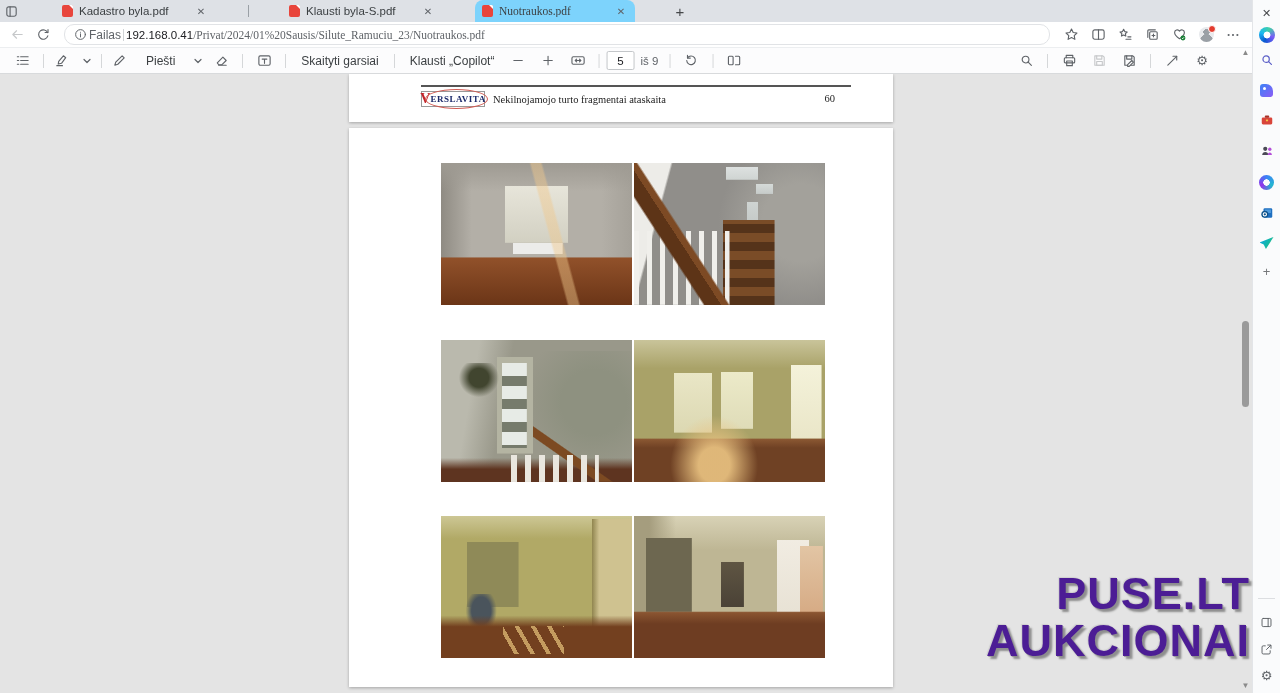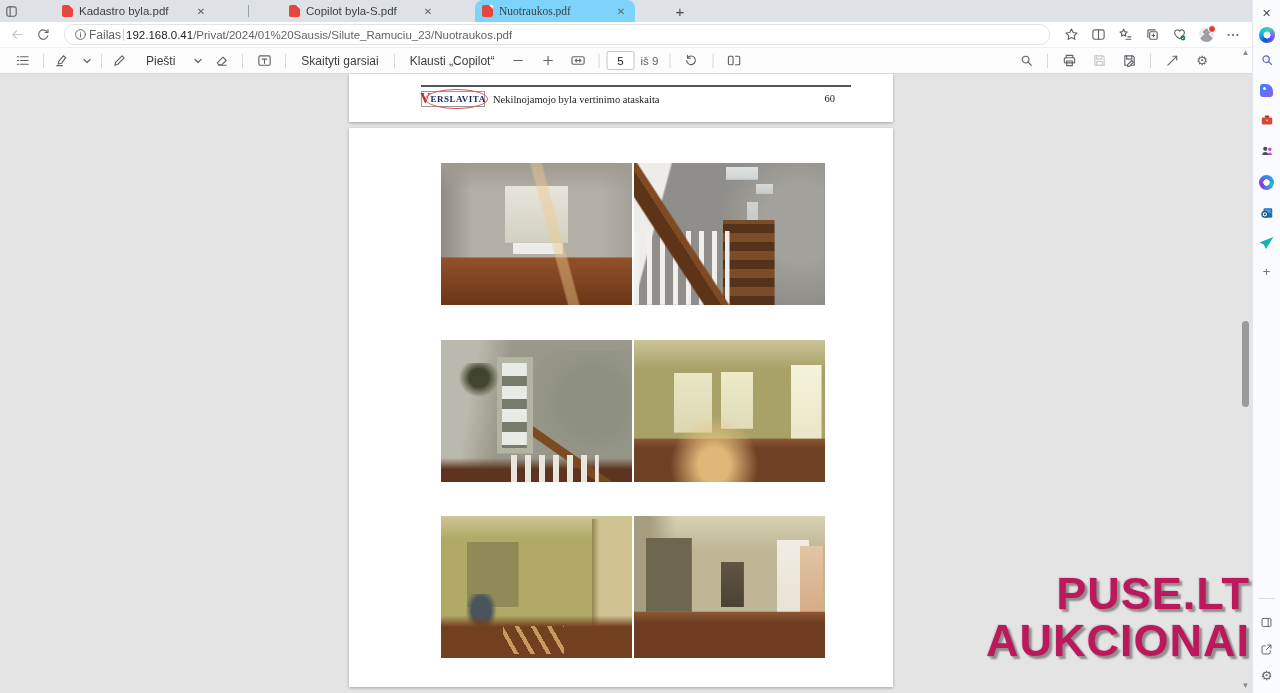--- a/index.html
+++ b/index.html
@@ -17,21 +17,21 @@
   .newtab{width:24px;display:flex;align-items:center;justify-content:center;font-size:15px;color:#45474a;}
   .pdficon{position:relative;width:11px;height:12px;background:#e8453c;border-radius:2px;flex:none;}
   .pdficon::after{content:"";position:absolute;right:0;top:0;border:2.5px solid;border-color:#fff #fff transparent transparent;border-radius:0 2px 0 0;}
 
   .addressbar{position:absolute;left:0;top:22px;width:1252px;height:25px;background:#fff;display:flex;align-items:center;padding:0 6px;box-sizing:border-box;gap:4px;}
   .navbtn{width:22px;height:20px;display:flex;align-items:center;justify-content:center;}
   .urlpill{flex:1;height:19px;border:1px solid #e1e3e6;background:#fff;border-radius:10px;display:flex;align-items:center;padding:0 9px;gap:2px;margin:0 6px;min-width:0;}
   .urlpill .div{width:1px;height:12px;background:#d0d3d6;}
   .urltext{white-space:nowrap;overflow:hidden;font-size:11.5px;}
   .urlhost{color:#202124;}
-  .urlpath{color:#5f6368;}
+  .urlpath{color:#5f6368;font-family:Liberation Serif, serif;}
   .abicons{display:flex;align-items:center;gap:5px;padding-right:2px;}
   .abicons>div{width:22px;height:20px;display:flex;align-items:center;justify-content:center;position:relative;}
   .avatar{width:15px;height:15px;border-radius:50%;
     background:radial-gradient(circle at 50% 34%,#9aa0a6 0 25%,transparent 26%),
                radial-gradient(circle at 50% 98%,#9aa0a6 0 42%,transparent 43%),#e8eaed;
     position:relative;}
   .avatar::after{content:"";position:absolute;right:-2px;top:-2px;width:6px;height:6px;border-radius:50%;background:#e33b2e;border:1px solid #fff;}
   .copilot-logo{width:16px;height:16px;border-radius:50%;
     background:radial-gradient(circle at 50% 50%,#fff 0 30%,transparent 32%),
                conic-gradient(from 200deg,#0b57d0,#19b9f1,#41d0a5,#7a5af8,#0b57d0);}
@@ -142,21 +142,21 @@
     linear-gradient(#f1ece2,#e6e0d2),
     linear-gradient(#6d6750,#6d6750),
     linear-gradient(#eef2f2,#dfe7e8),
     linear-gradient(to right,#a59d7e 0 8%,transparent 22%),
     linear-gradient(to bottom,#d8d2b6,transparent 24%);
     background-size:100% 100%,12% 32%,12% 56%,17% 62%,24% 52%,20% 44%,100% 100%,100% 100%;
     background-position:0 0,52% 48%,99% 48%,90% 44%,8% 32%,9% 34%,0 0,0 0;}
 
   
   .watermark{position:absolute;top:570px;right:30px;text-align:right;z-index:6;
-    font-weight:bold;font-size:45px;line-height:47px;letter-spacing:1px;color:#be185d;
+    font-weight:bold;font-size:45px;line-height:47px;letter-spacing:1px;color:#4c1d95;
     text-shadow:3px 3px 2px #8e8e8e,-1px -1px 1px #cfcfcf,1px 1px 0 #a8a8a8;}
 
   
   .vscroll{position:absolute;right:29px;top:46px;width:11px;height:647px;}
   .vthumb{position:absolute;left:2px;top:275px;width:7px;height:86px;background:#9a9a9a;border-radius:4px;}
   .scaret{position:absolute;left:1px;width:9px;height:9px;display:flex;align-items:center;justify-content:center;color:#8a8a8a;font-size:8px;}
 
   
   .sidebar{position:absolute;right:0;top:0;width:28px;height:693px;background:#fafbfc;border-left:1px solid #e3e5e8;box-sizing:border-box;}
   .sb{position:absolute;left:50%;transform:translateX(-50%);width:20px;height:20px;display:flex;align-items:center;justify-content:center;}
@@ -180,21 +180,21 @@
       </svg>
   </div>
   <div class="tab">
     <span class="pdficon"></span>
     <span class="lbl">Kadastro byla.pdf</span>
     <span class="x">✕</span>
   </div>
   <div class="tabsep"></div>
   <div class="tab">
     <span class="pdficon"></span>
-    <span class="lbl">Copilot byla-S.pdf</span>
+    <span class="lbl">Klausti byla-S.pdf</span>
     <span class="x">✕</span>
   </div>
   <div class="tab active">
     <span class="pdficon"></span>
     <span class="lbl">Nuotraukos.pdf</span>
     <span class="x">✕</span>
   </div>
   <div class="newtab">+</div>
 </div>
 
@@ -394,21 +394,21 @@
 
 <div class="content">
 
   <div class="sheet frag">
     <div class="hr-rule"></div>
     <div class="logorow serif">
       <span class="logobox">
         <span class="v">V</span>
           <span class="rest">ERSLAVITA</span>
       </span>
-      <span class="reporttitle serif">Nekilnojamojo byla vertinimo ataskaita</span>
+      <span class="reporttitle serif">Nekilnojamojo turto fragmentai ataskaita</span>
     </div>
     <span class="pagenum serif">60</span>
   </div>
 
   <div class="sheet page">
 
     <div class="prow prow1">
       <div class="ph p1" aria-label="Empty room with curtained window and brown wooden floor"></div>
       <div class="ph p2" aria-label="Wooden staircase with white balusters, brown handrail and concrete wall"></div>
     </div>

